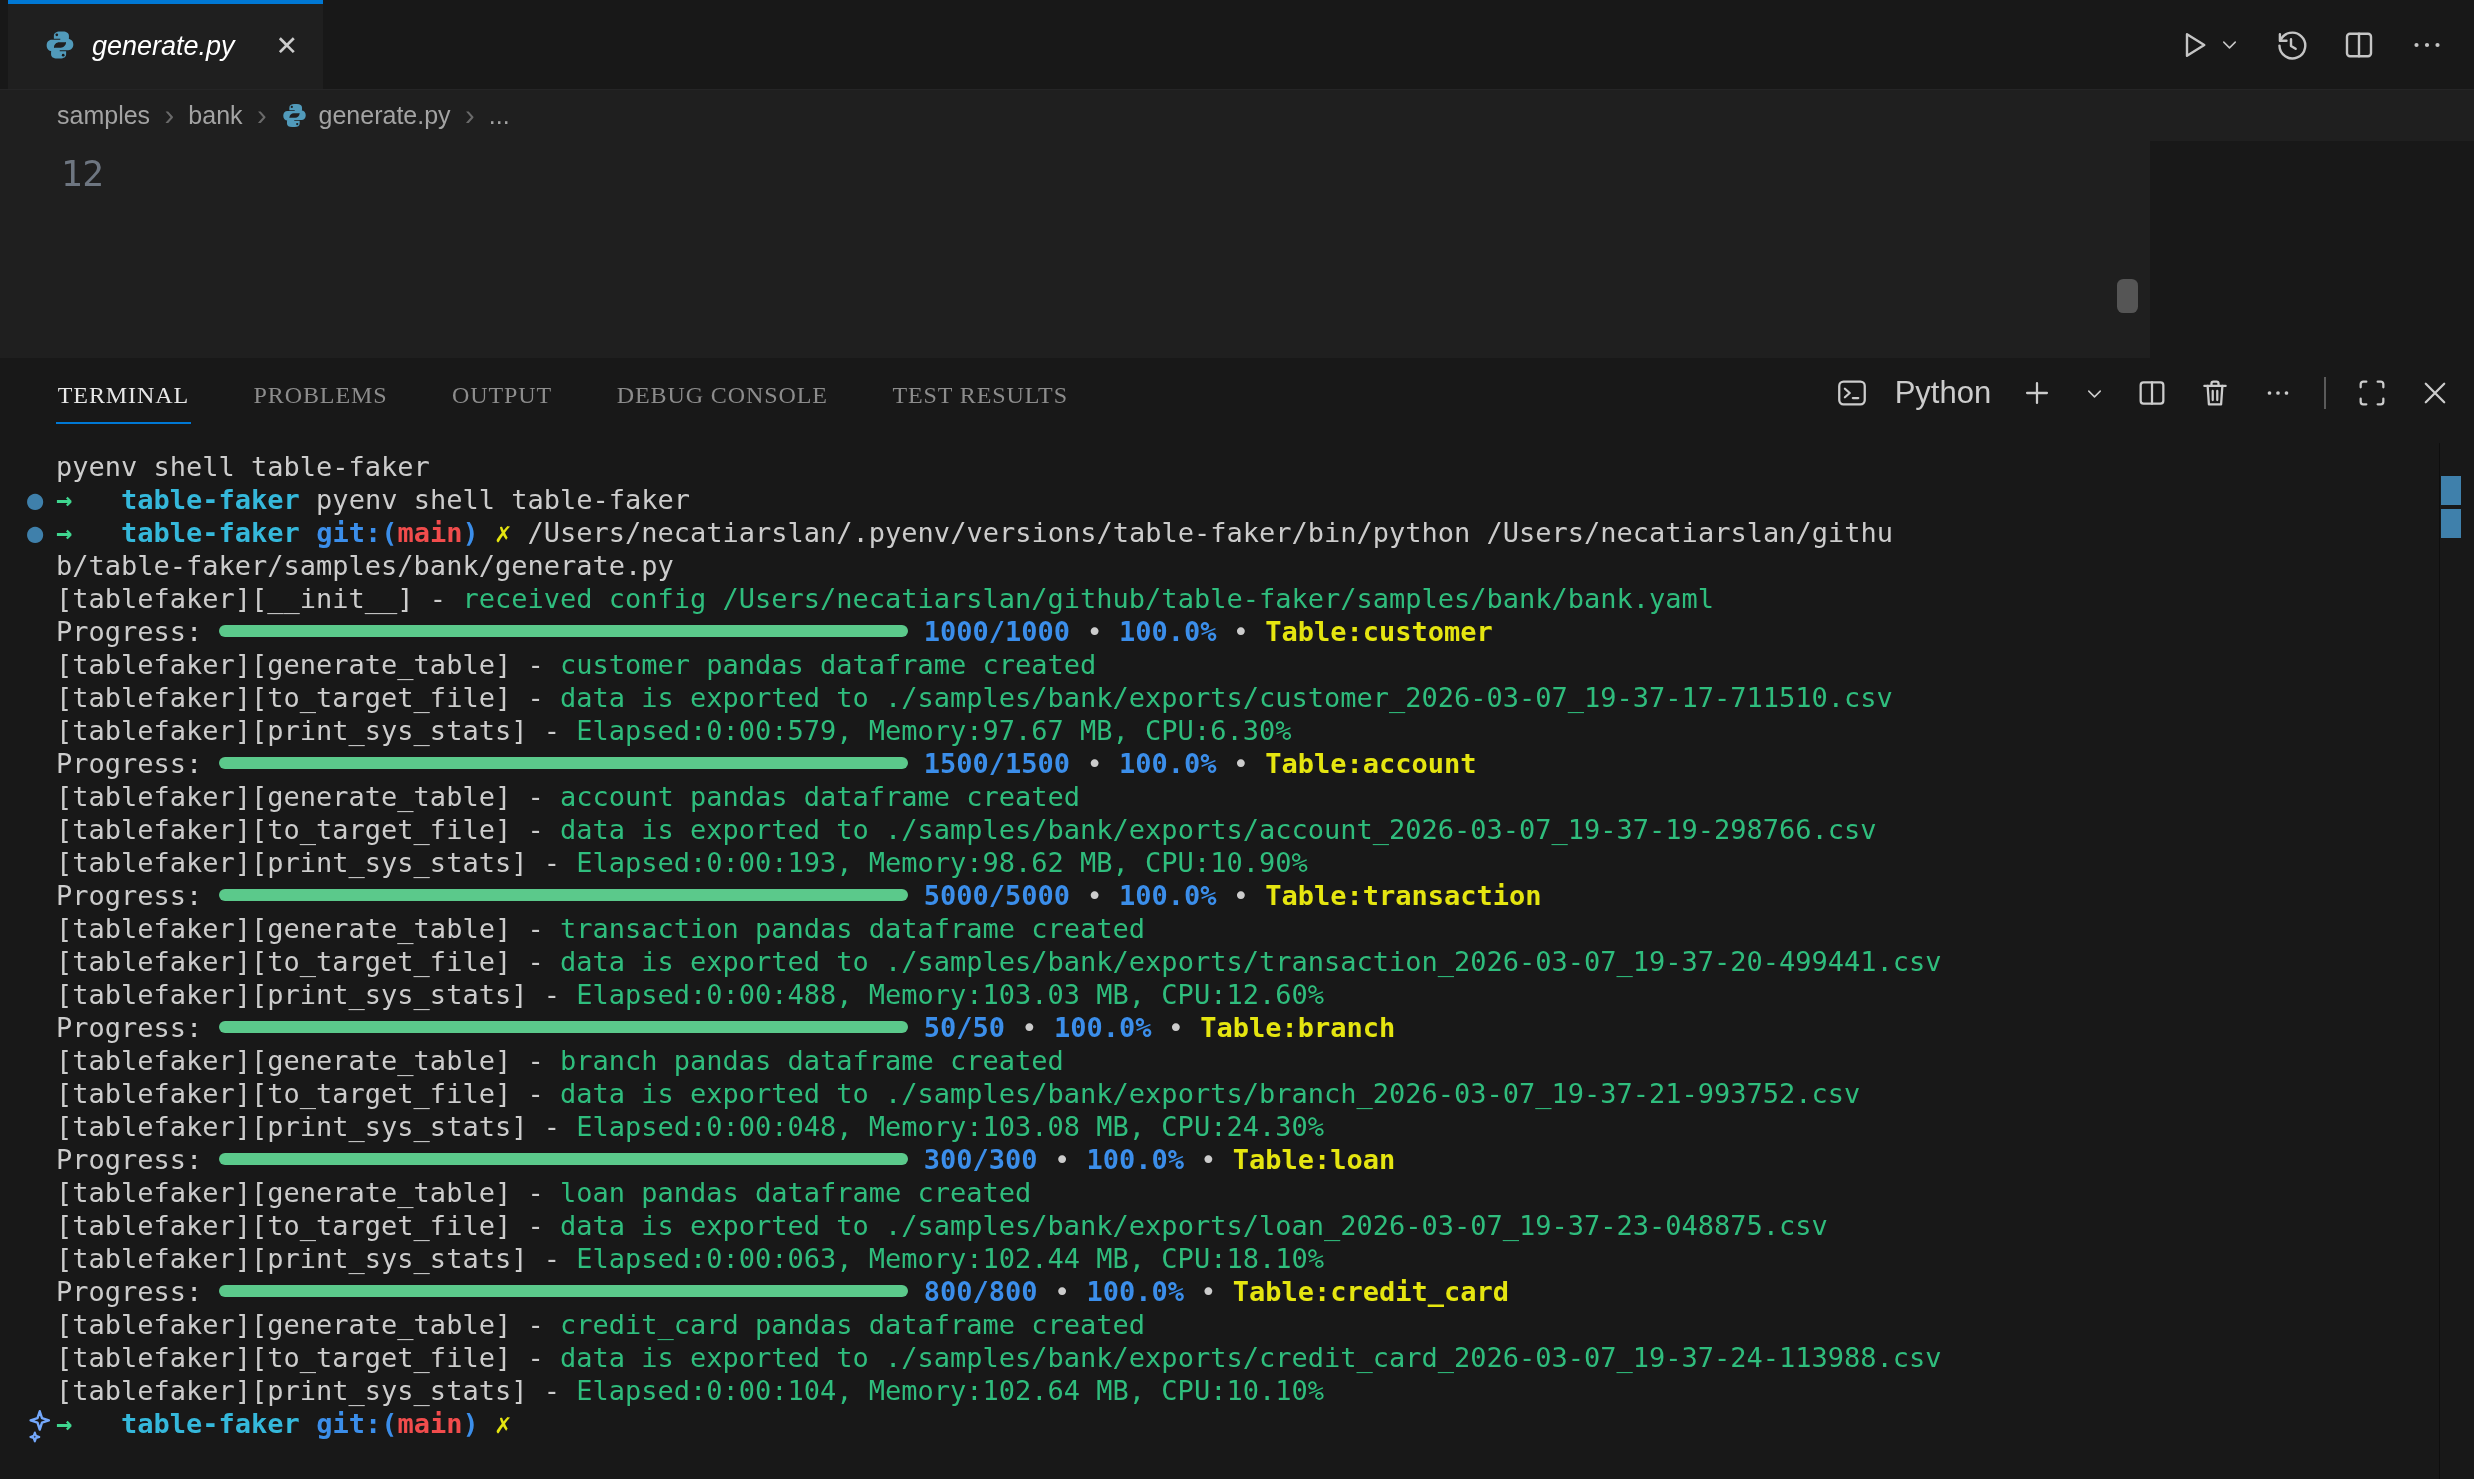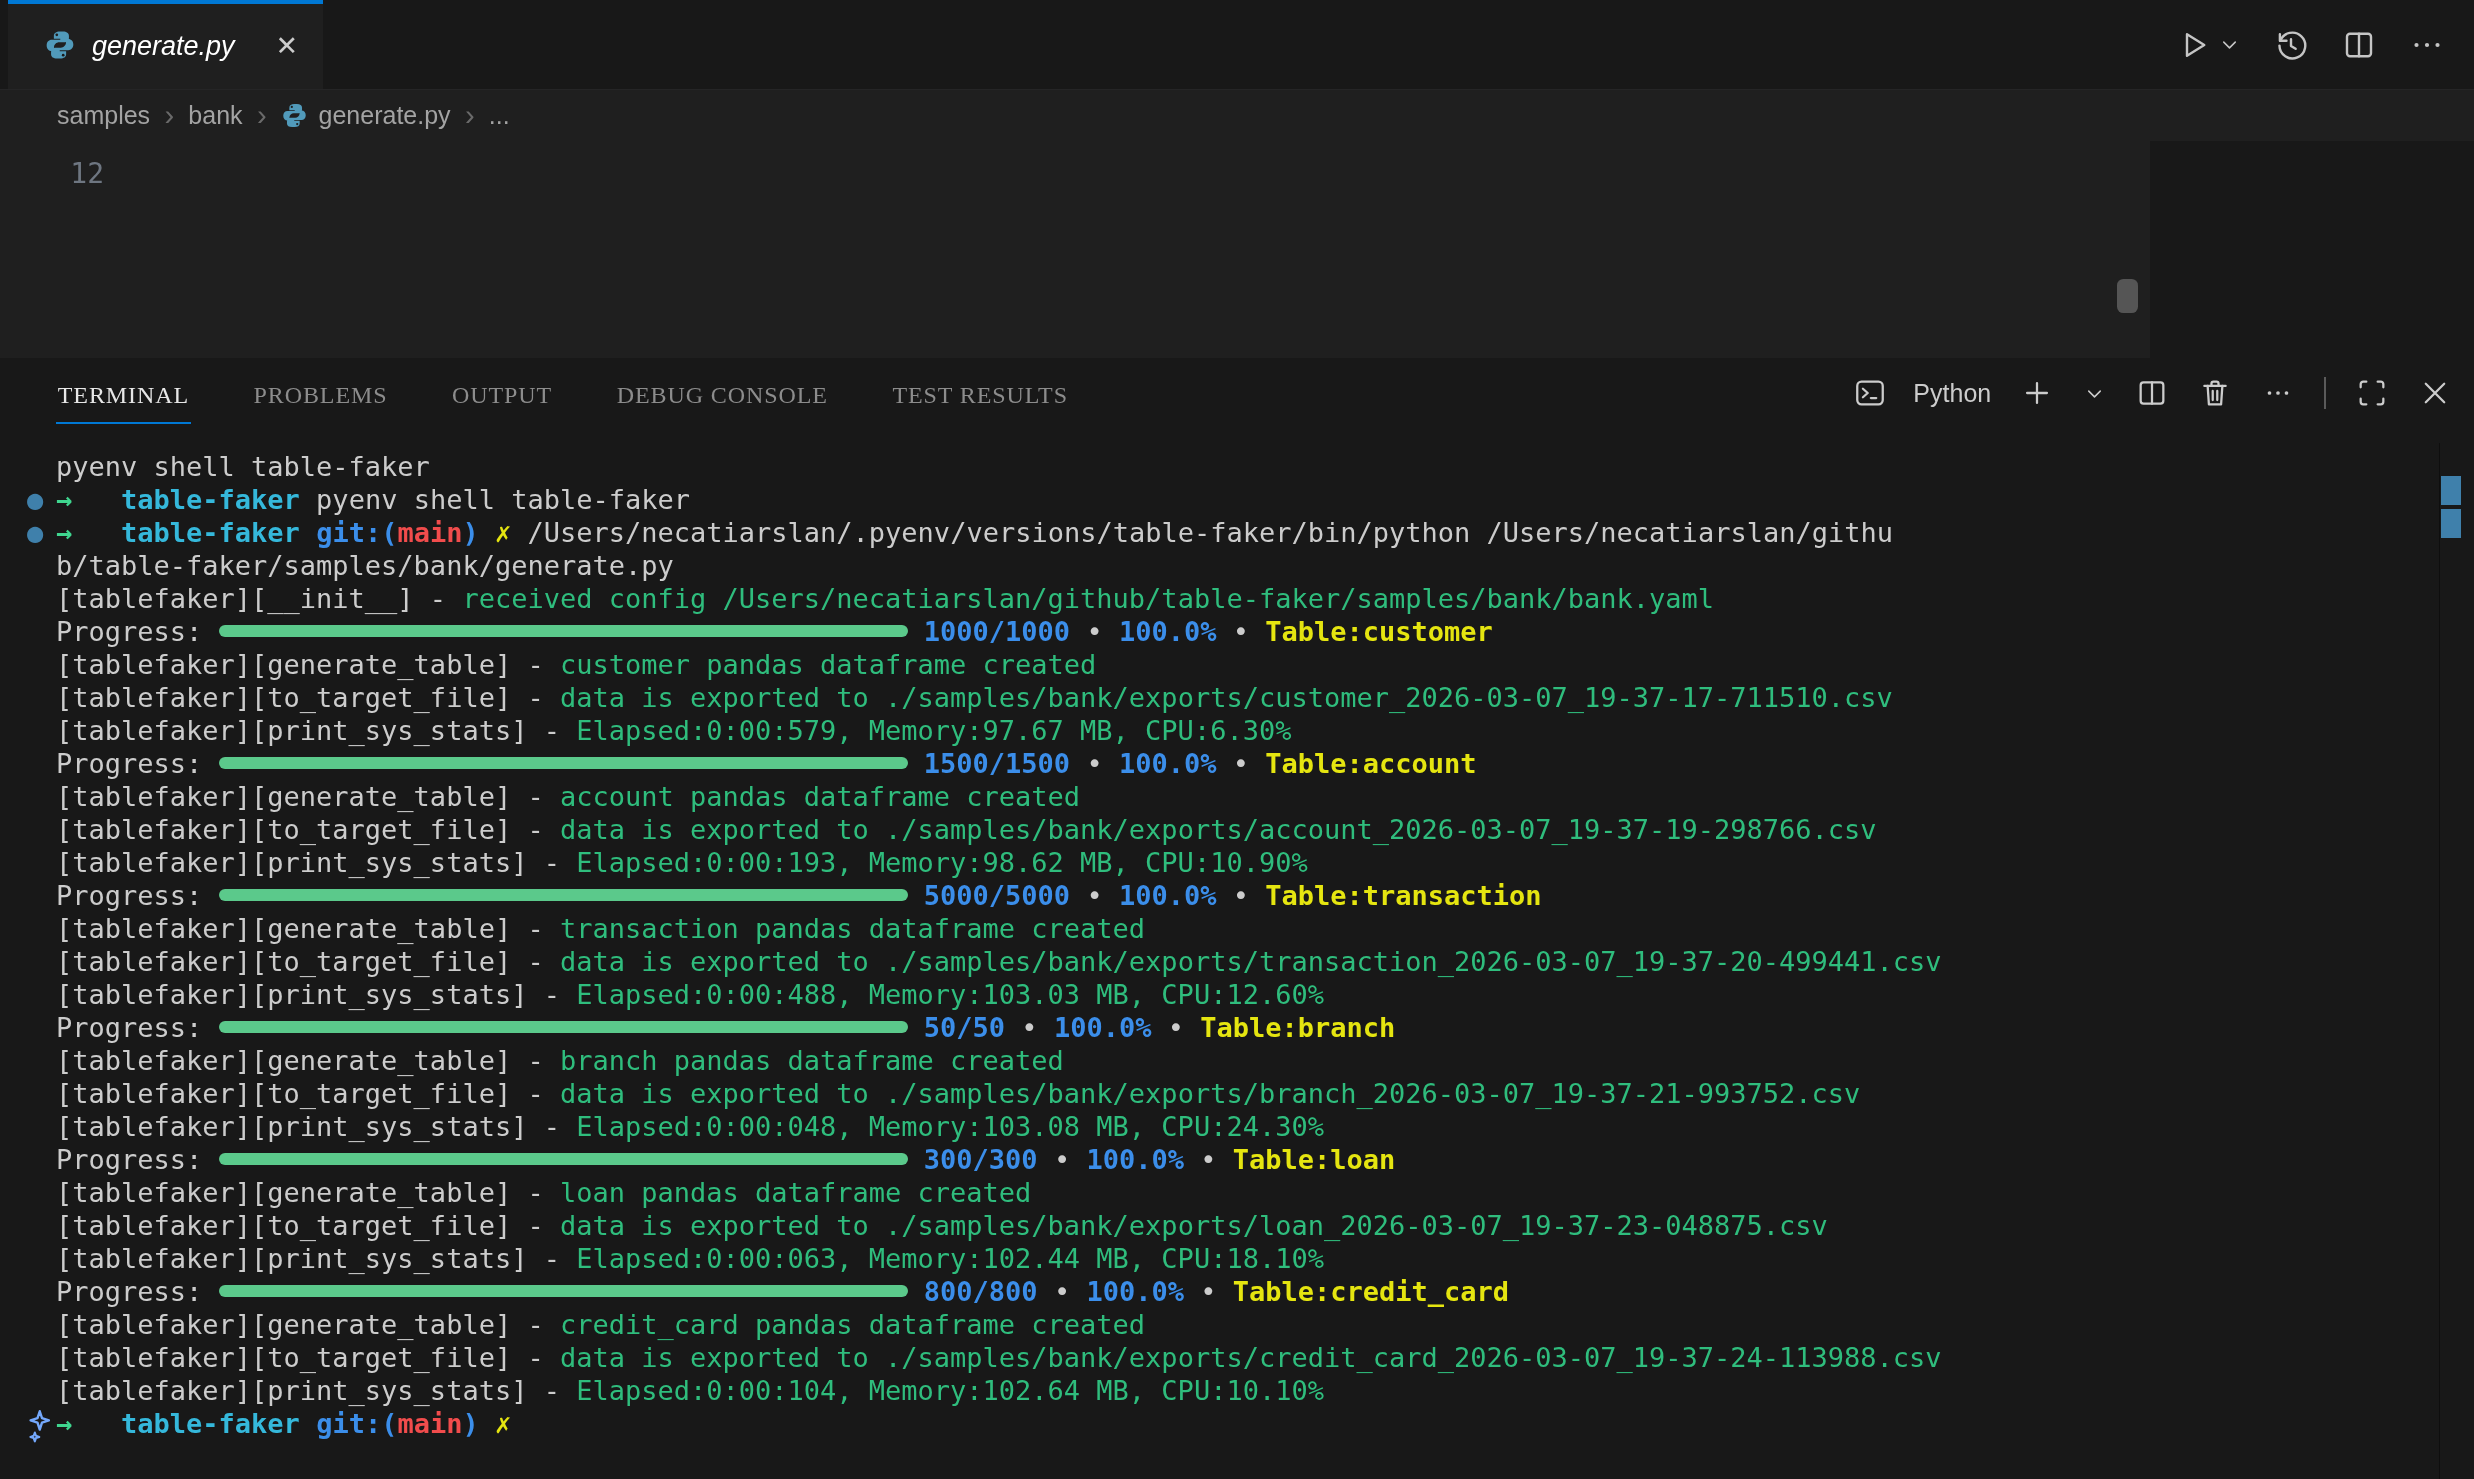--- a/index.html
+++ b/index.html
@@ -20,21 +20,21 @@
 
   
   .breadcrumb { position:absolute; left:0; top:90px; width:2475px; height:51px; background:#1f1f1f;
                 display:flex; align-items:center; padding-left:57px; font-size:25px; color:#a3a3a3; }
   .crumb { cursor:pointer; }
   .crumb-sep { color:#6a6a6a; font-size:29px; margin:0 14.3px; }
   .breadcrumb .pyicon { margin-right:10.7px; }
 
   
   .editor { position:absolute; left:0; top:141px; width:2150px; height:217px; background:#1f1f1f;
-            font-family:"DejaVu Sans Mono", monospace; font-size:28px; }
+            font-family:"DejaVu Sans Mono", monospace; font-size:36px; }
   .ed-row { display:flex; height:43px; align-items:center; }
   .ed-rows { padding-top:10.7px; }
   .gutter { width:104px; text-align:right; color:#6e7681; flex:none; }
   .gutter.active { color:#c8c8c8; }
   .code { padding-left:62px; flex:1; white-space:pre; height:43px; line-height:41px; }
   .code.hl { border-top:1.8px solid #373737; border-bottom:1.8px solid #373737; }
   .ed-type { color:#4ec9b0; }
   .ed-w    { color:#d4d4d4; }
   .ed-fn   { color:#dcdcaa; }
   .ed-str  { color:#ce9178; }
@@ -45,21 +45,21 @@
 
   
   .panel { position:absolute; left:0; top:358px; width:2475px; height:1121px; background:#181818; }
   .panel-header { height:70px; display:flex; align-items:center; padding:0 23px 0 56px; }
   .p-tabs { display:flex; align-items:center; gap:61px;font-family:Liberation Serif, serif; }
   .p-tab { font-size:24px; letter-spacing:0.9px; color:#8c8c8c; padding:19.7px 1.8px 13.4px;
            border-bottom:2.7px solid transparent; cursor:pointer; }
   .p-tab.active { color:#e7e7e7; border-bottom-color:#0078d4; }
   .p-actions { margin-left:auto; display:flex; align-items:center; gap:29px; }
   .p-actions .icon-btn svg { stroke:#cccccc; }
-  .shell-label { color:#cccccc; font-size:25px; margin-left:26px; }
+  .shell-label { color:#cccccc; font-size:31px; margin-left:26px; }
   .v-sep { width:1.8px; height:32px; background:#5a5a5a; }
 
   .term { position:absolute; left:56px; top:92px; font-family:"DejaVu Sans Mono","DejaVu Sans",monospace;
           font-size:27px; line-height:33px; white-space:pre; }
   .t-line { position:relative; height:33px; }
   .tk-w { color:#cccccc; }
   .tk-g { color:#2fbd7d; }
   .tk-c { color:#35b8db; font-weight:bold; }
   .tk-b { color:#3b8eea; font-weight:bold; }
   .tk-r { color:#f14c4c; font-weight:bold; }

